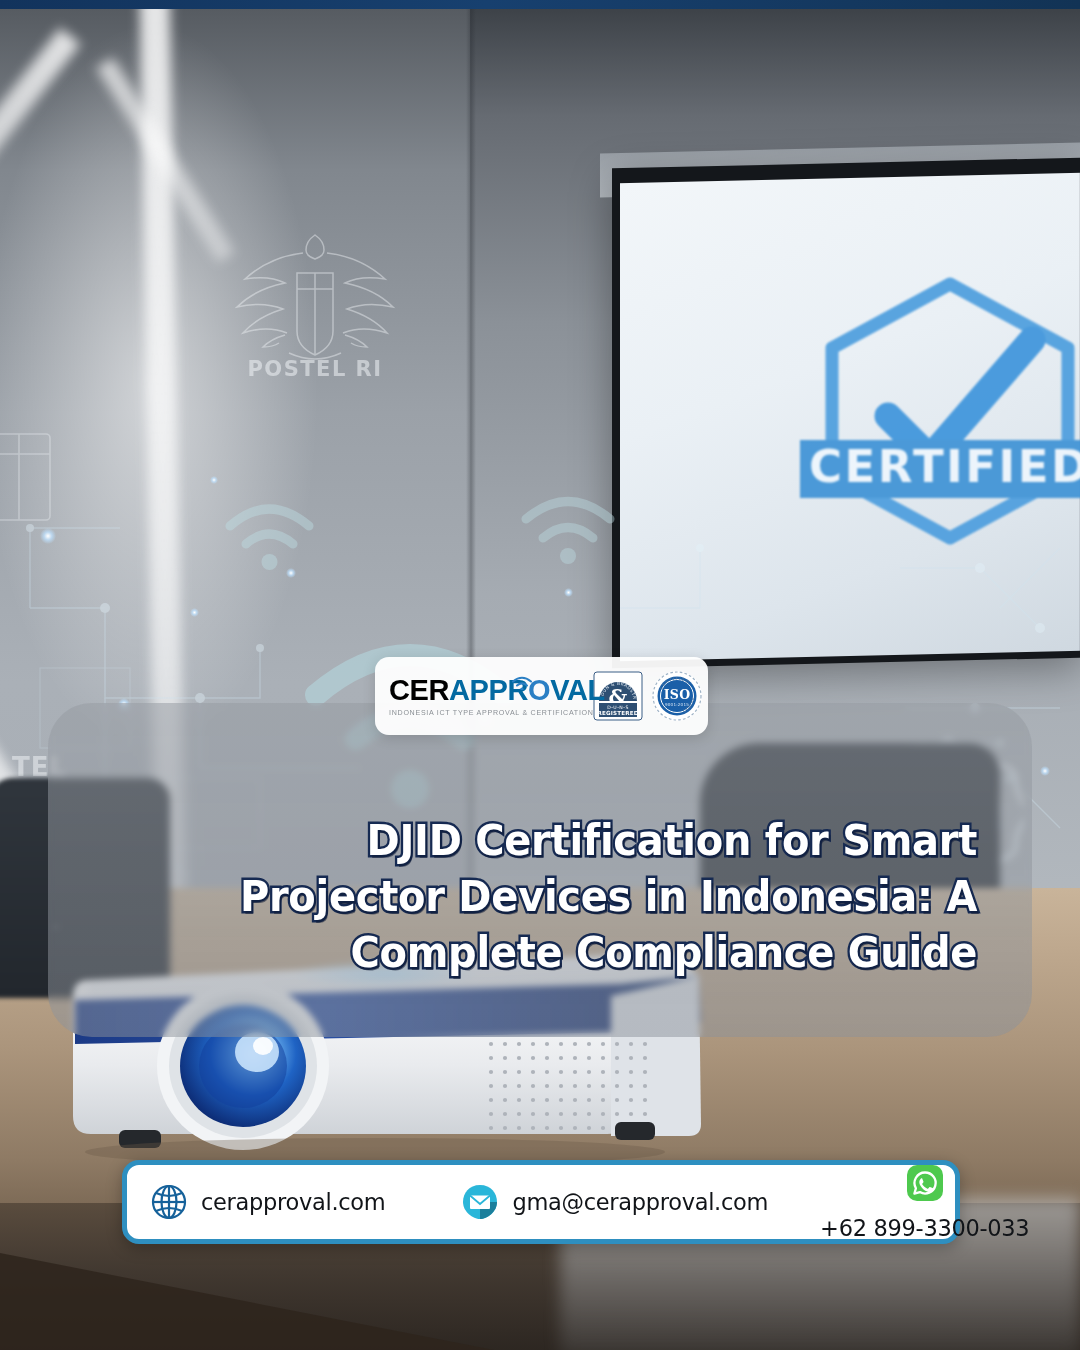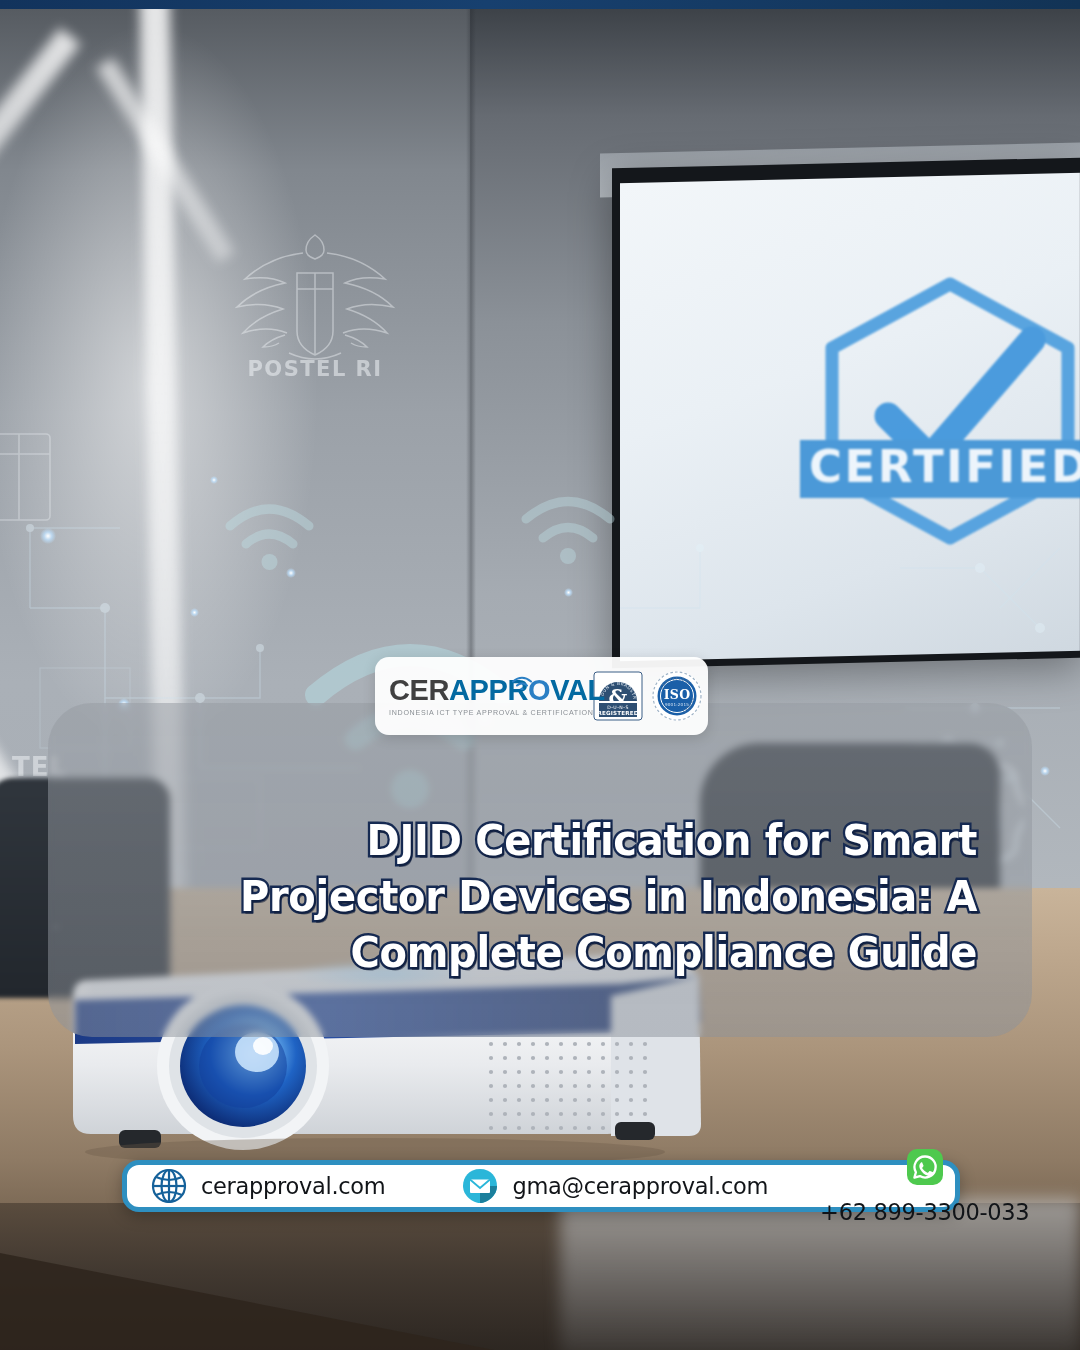--- a/index.html
+++ b/index.html
@@ -175,21 +175,21 @@
     box-shadow:0 3px 14px rgba(0,0,0,.14);
     z-index:30;
     display:flex; align-items:center; gap:7px;
     padding:6px 10px 6px 14px;
   }
   .logo-wordmark { flex:0 0 auto; width:196px; }
   .logo-line {
     font-weight:bold; font-size:29px; letter-spacing:-.4px; line-height:1;
     white-space:nowrap; position:relative;
   }
-  .logo-cer { color:#404040; }
+  .logo-cer { color:#000000; }
   .logo-app { color:#0369a1; }
   .logo-o { color:#2b7fc4; position:relative; }
   .wifi-mini {
     position:absolute; left:122px; top:-10px; width:22px; height:14px;
   }
   .logo-sub {
     margin-top:4px; font-size:7.1px; letter-spacing:.72px; color:#8a8f94;
     white-space:nowrap;
   }
   .badge-dnb { flex:0 0 auto; width:52px; height:52px; }
@@ -211,21 +211,21 @@
     -webkit-text-stroke:5px #162a52;
     paint-order:stroke fill;
     text-shadow:
        0 0 1px #162a52,
        2px 3px 0 rgba(14,26,52,.55);
     white-space:nowrap;
   }
 
   
   .contact-bar {
-    position:absolute; left:122px; top:1160px; width:838px; height:52px;
+    position:absolute; left:122px; top:1160px; width:838px; height:84px;
     background:#ffffff;
     border:5px solid #2e8fc0;
     border-radius:17px;
     z-index:40;
     display:flex; align-items:center;
     box-shadow:0 4px 16px rgba(0,0,0,.28);
   }
   .contact-item { display:flex; align-items:center; gap:13px; }
   .ci-1 { margin-left:23px; }
   .ci-2 { margin-left:76px; }

